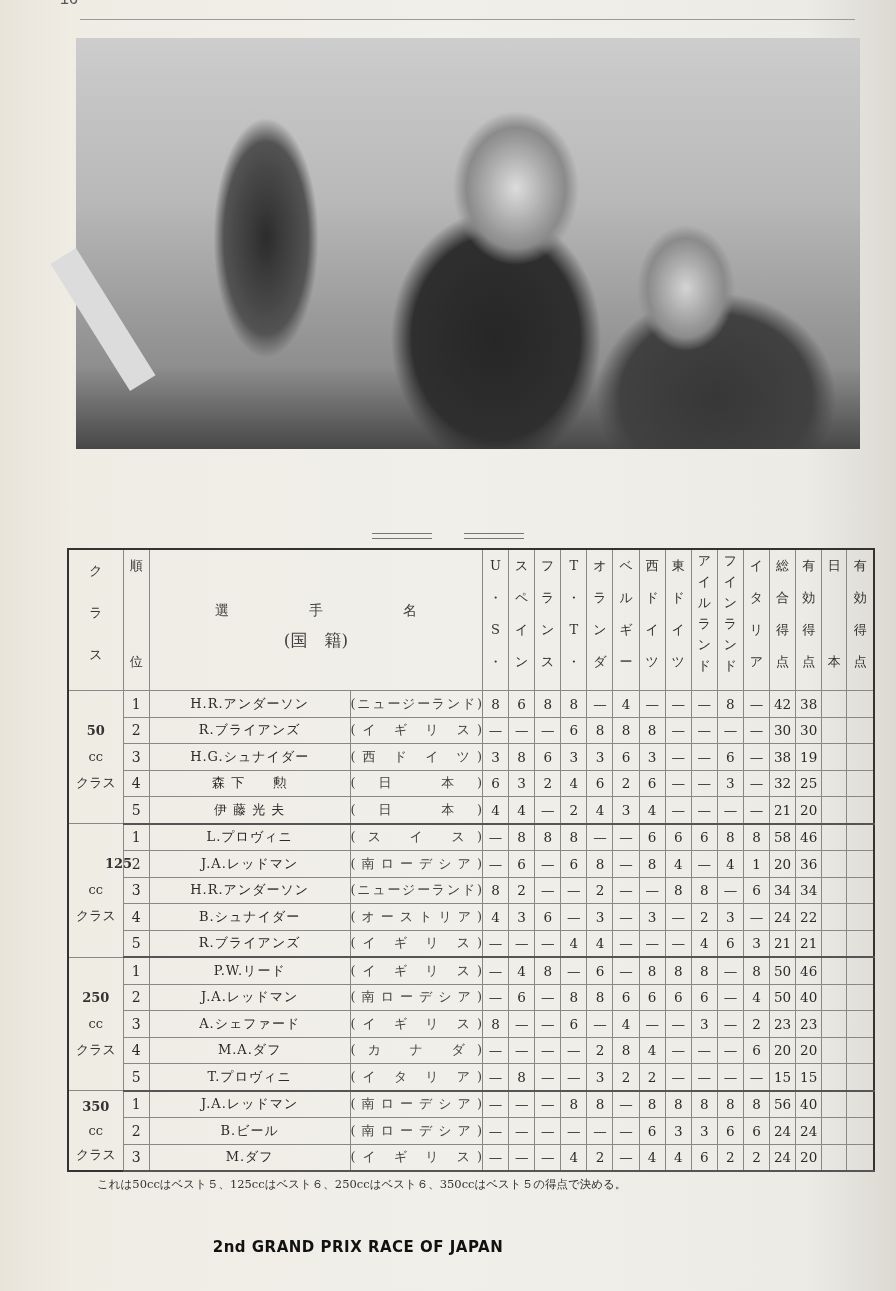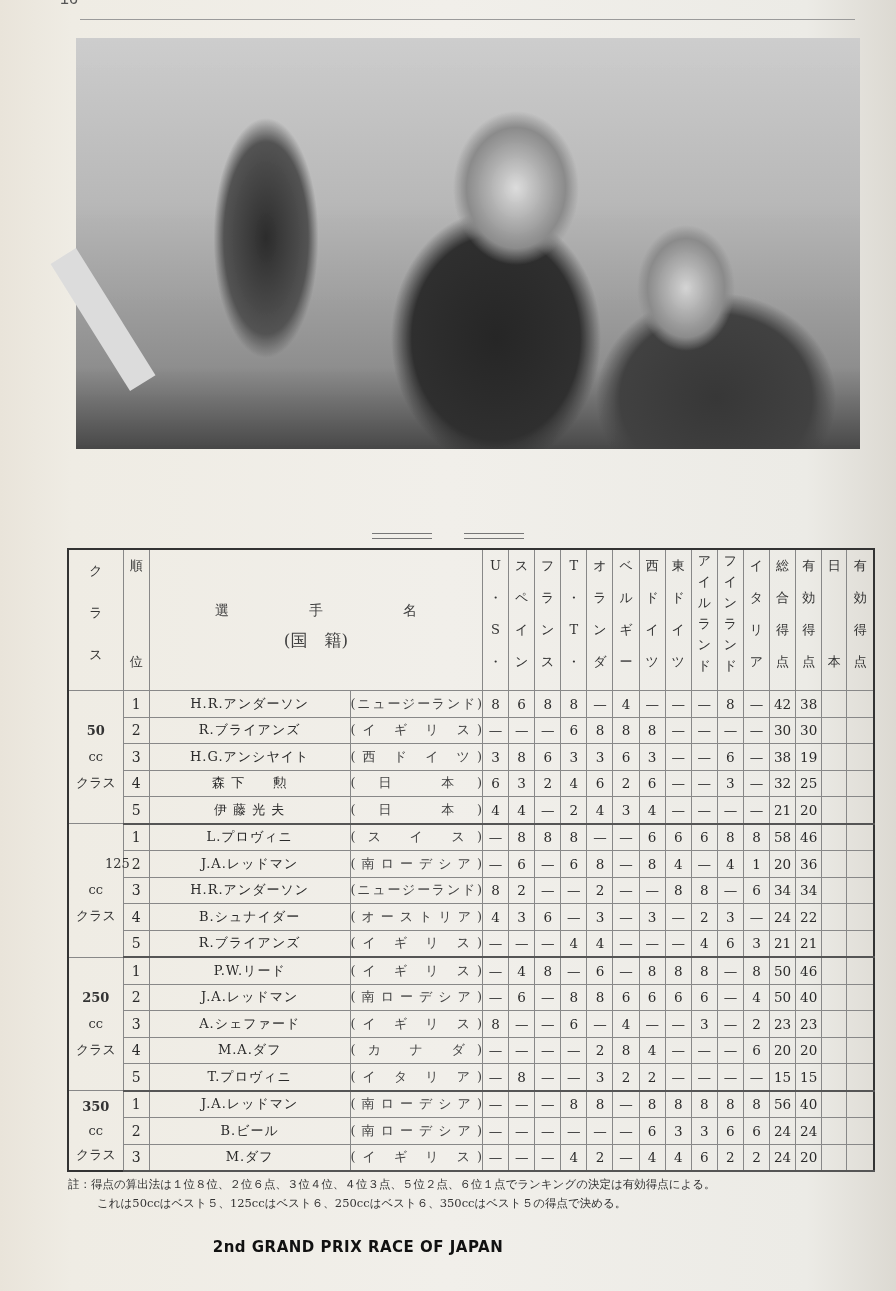--- a/index.html
+++ b/index.html
@@ -241,21 +241,21 @@
         <td class="score">—</td>
         <td class="score">—</td>
         <td class="score">—</td>
         <td class="tot sep">30</td>
         <td class="eff">30</td>
         <td></td>
         <td></td>
       </tr>
       <tr class="body-row">
         <td class="pos">3</td>
-        <td class="name">H.G.アンシヤイト</td>
+        <td class="name">H.G.シュナイダー</td>
         <td class="nat">(西 ド イ ツ)</td>
         <td class="score sep">3</td>
         <td class="score">8</td>
         <td class="score">6</td>
         <td class="score">3</td>
         <td class="score">3</td>
         <td class="score">6</td>
         <td class="score">3</td>
         <td class="score">—</td>
         <td class="score">—</td>
@@ -301,21 +301,21 @@
         <td class="score">—</td>
         <td class="score">—</td>
         <td class="score">—</td>
         <td class="tot sep">21</td>
         <td class="eff">20</td>
         <td></td>
         <td></td>
       </tr>
       <tr class="body-row">
         <td class="cls" rowspan="5">
-          <span style="font-weight: normal; padding-left: 36px;">125</span>
+          <span style="font-weight: bold; padding-left: 36px;">125</span>
           <span>cc</span>
           <span>クラス</span>
         </td>
         <td class="pos">1</td>
         <td class="name">L.プロヴィニ</td>
         <td class="nat">(ス イ ス)</td>
         <td class="score sep">—</td>
         <td class="score">8</td>
         <td class="score">8</td>
         <td class="score">8</td>
@@ -578,17 +578,16 @@
         <td class="score">2</td>
         <td class="tot sep">24</td>
         <td class="eff">20</td>
         <td></td>
         <td></td>
       </tr>
     </tbody>
 </table>
 
 <div class="notes">
-  <div>註：得点の算出法は１位８位、２位６点、３位４位、４位３点、５位２点、６位１点でランキングの決定は有効得点による。</div>
   <div class="l2">これは50ccはベスト５、125ccはベスト６、250ccはベスト６、350ccはベスト５の得点で決める。</div>
 </div>
 
 <div class="footer">2nd GRAND PRIX RACE OF JAPAN</div>
 
 </body></html>

